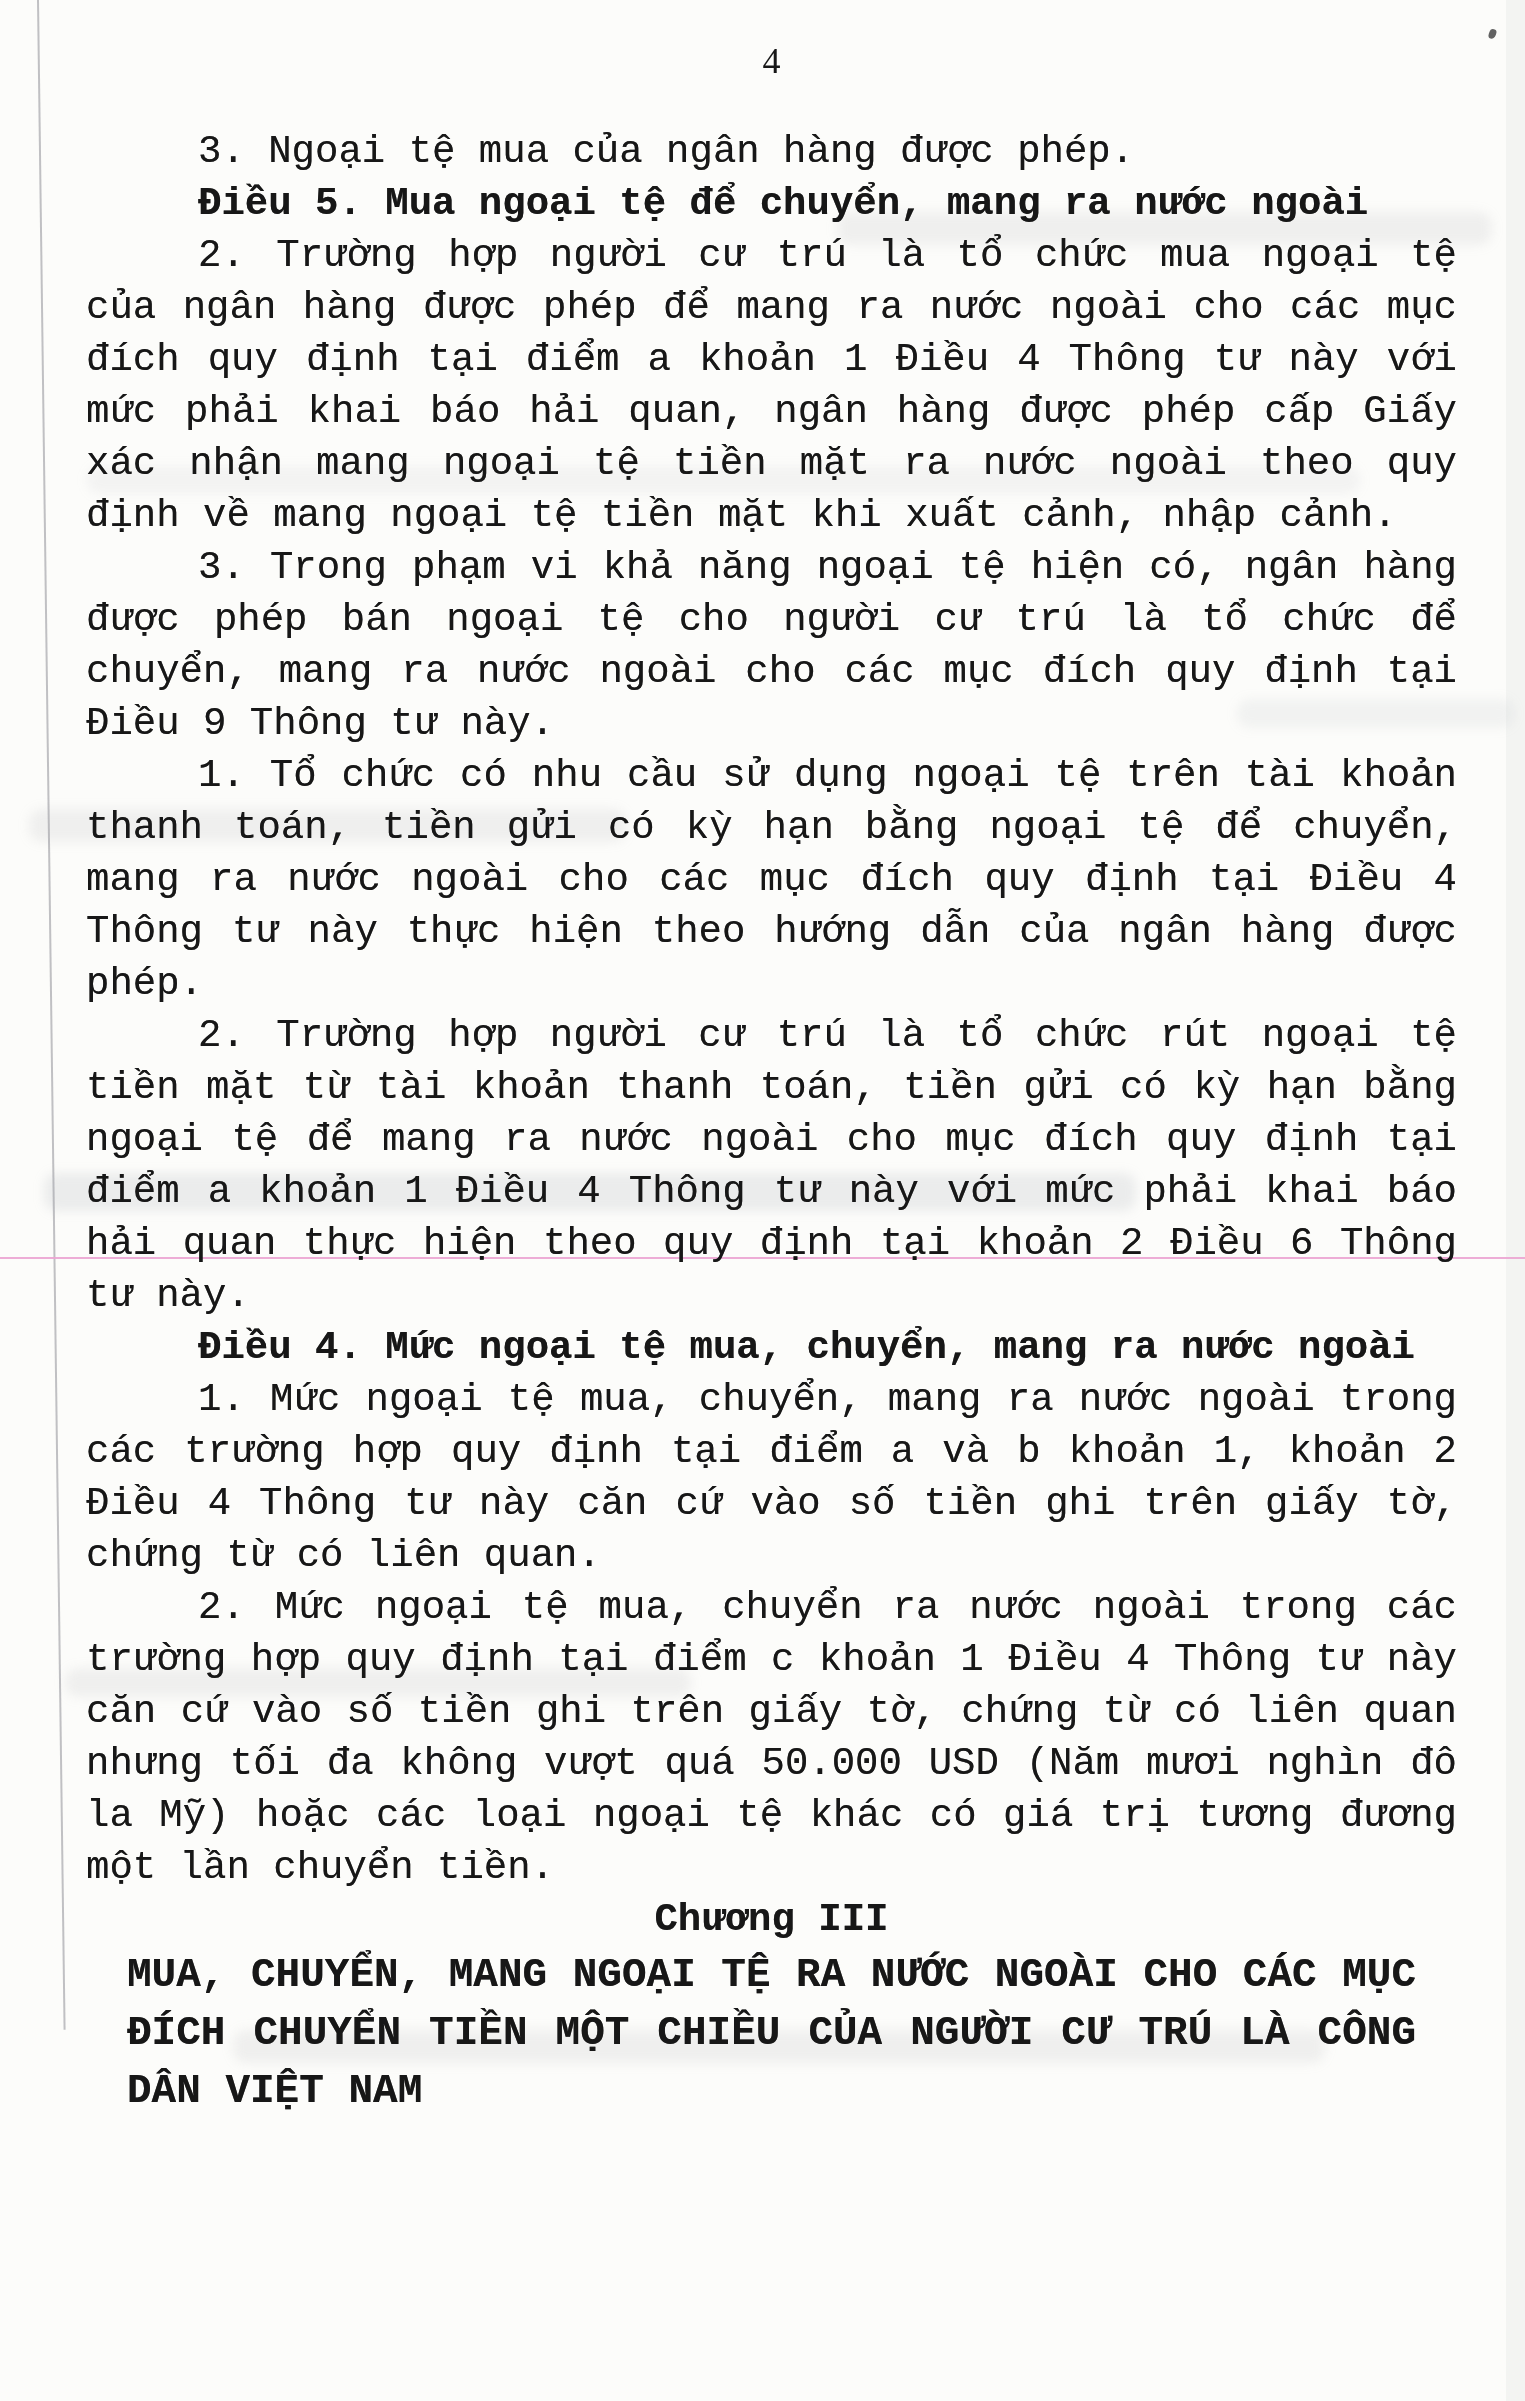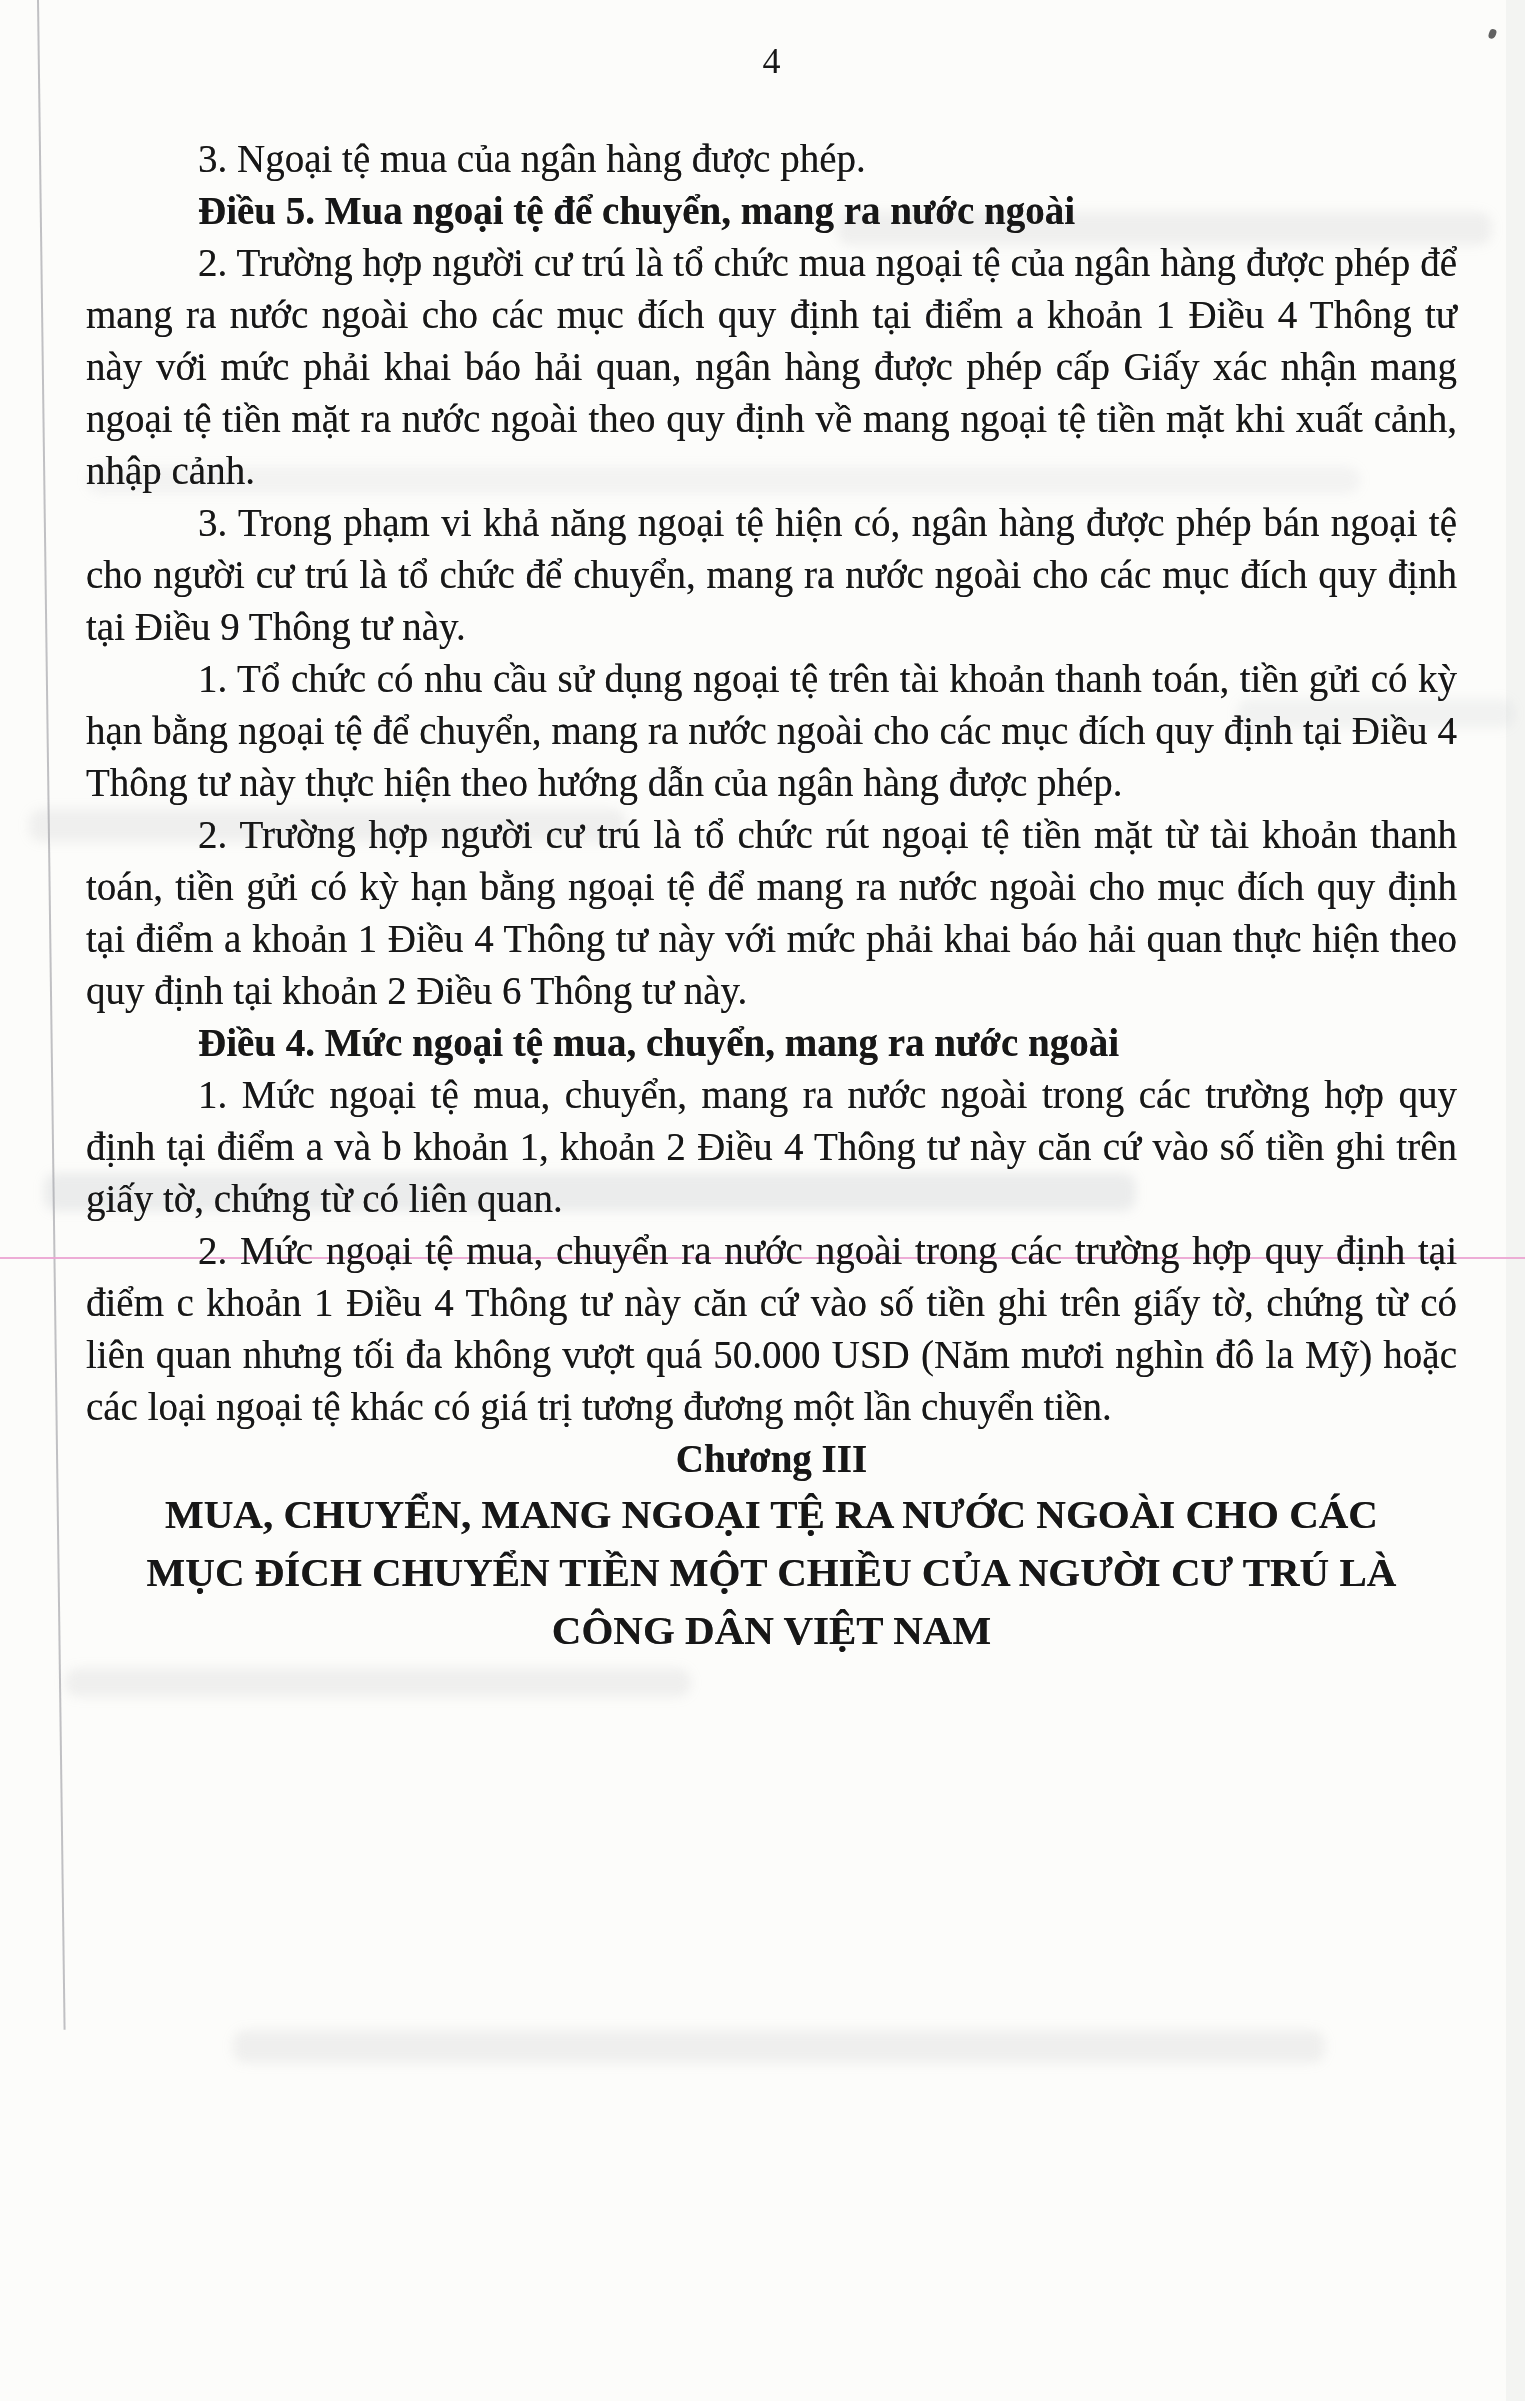--- a/index.html
+++ b/index.html
@@ -41,40 +41,41 @@
   .ink-speck {
     position:absolute; left:1489px; top:29px; width:7.3px; height:9.5px;
     background:#474747; border-radius:50% 40% 55% 45%;
     transform:rotate(18deg); opacity:0.85;
   }
   .page-number {
     position:absolute; top:41px; left:14.6px; width:1514px;
     text-align:center; font-size:36px; line-height:41px;
   }
   .content {
-    position:absolute; left:86px; top:133px; width:1371px;
+    position:absolute; left:86px; top:126px; width:1371px;
     font-size:39px; line-height:52px; text-align:justify;
     text-shadow:0 0 0.4px rgba(20,20,20,0.65);
+    font-family:Liberation Mono, monospace;
   }
   .content p { margin:0; }
   .para, .heading { text-indent:112px; }
   .heading { font-weight:700; }
   .b0  { margin-bottom:19px; }
   .b1  { margin-bottom:16px; }
   .b2  { margin-bottom:29px; }
   .b3  { margin-bottom:23px; }
   .b4  { margin-bottom:17.5px; }
   .b5  { margin-bottom:16px; }
   .b6  { margin-bottom:17.5px; }
   .b7  { margin-bottom:17.5px; }
   .b8  { margin-bottom:14.6px; }
   .b9  { margin-bottom:17.5px; }
   .b10 { margin-bottom:32px; }
   .b11 { margin-bottom:17.5px; text-align:center; text-indent:0; font-weight:700; }
-  .b12 { margin-bottom:22px; text-align:center; text-indent:0; font-weight:700;
+  .b12 { margin-bottom:22px; text-indent:0; font-weight:700;
          font-size:41px; line-height:58px; padding:0 41px; }
   .b13 { font-weight:700; margin-left:-41px; width:calc(100% + 41px); text-indent:154px; }
 </style>
 </head>
 <body>
 
 <div class="page">
 
   <div class="edge-line"></div>
   <div class="smudge s1"></div>

